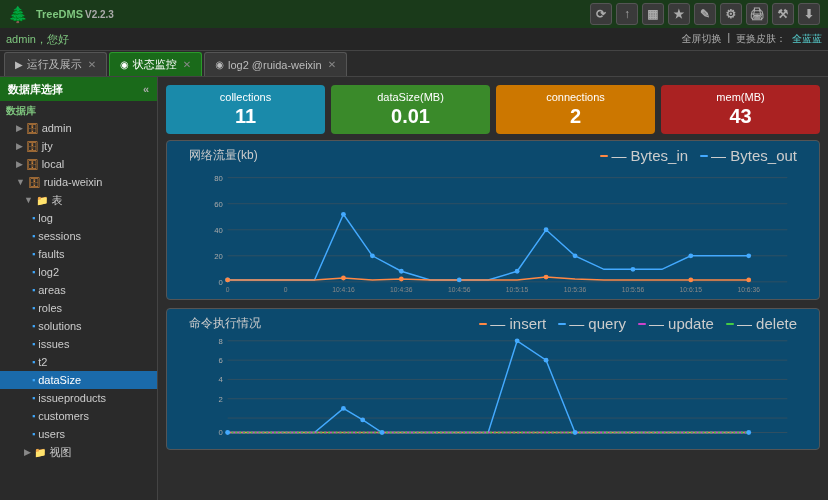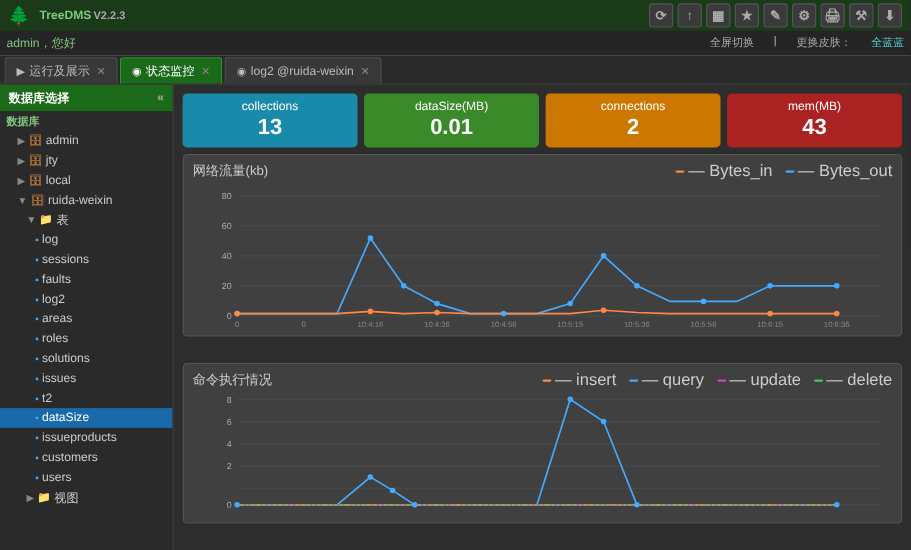--- a/index.html
+++ b/index.html
@@ -35,21 +35,21 @@
       background: #252525;
       height: 22px;
       display: flex;
       align-items: center;
       padding: 11px 6px;
       color: #bbb;
       font-size: 11px;
       border-bottom: 1px solid #444;
     }
     #topbar .user-info { margin-right: 8px; color: #7fc77f; }
-    #topbar-right { margin-left: auto; display: flex; align-items: flex-start; gap: 18px; font-size: 10px; }
+    #topbar-right { margin-left: auto; display: flex; align-items: flex-start; gap: 6px; font-size: 10px; }
     .screen-btn { color: #aaa; cursor: pointer; }
     .skin-label { color: #aaa; }
     .skin-value { color: #5cc; cursor: pointer; }
 
     
     #tabbar {
       background: #2a2a2a;
       height: 26px;
       display: flex;
       align-items: flex-end;
@@ -181,25 +181,25 @@
     .stat-red { background: #aa2222; }
     .stat-gray { background: #555; }
 
     
     #charts {
       flex: 1;
       overflow-y: auto;
       padding: 0 8px 8px;
     }
     .chart-panel {
-      background: #404040;
+      background: #0c4a6e;
       border: 1px solid #555;
       border-radius: 4px;
-      margin-bottom: 24px;
-      padding: 6px 8px;
+      margin-bottom: 8px;
+      padding: 6px 22px;
     }
     .chart-title {
       font-size: 12px;
       color: #ccc;
       margin-bottom: 4px;
       display: flex;
       align-items: center;
       justify-content: space-between;
     }
     .chart-legend {
@@ -357,21 +357,21 @@
         <span>视图</span>
       </div>
     </div>
   </div>
 
   <div id="content">
 
     <div id="stats-bar">
       <div class="stat-card stat-blue">
         <div class="stat-label">collections</div>
-        <div class="stat-value">13</div>
+        <div class="stat-value">11</div>
       </div>
       <div class="stat-card stat-green">
         <div class="stat-label">dataSize(MB)</div>
         <div class="stat-value">0.01</div>
       </div>
       <div class="stat-card stat-orange">
         <div class="stat-label">connections</div>
         <div class="stat-value">2</div>
       </div>
       <div class="stat-card stat-red">

